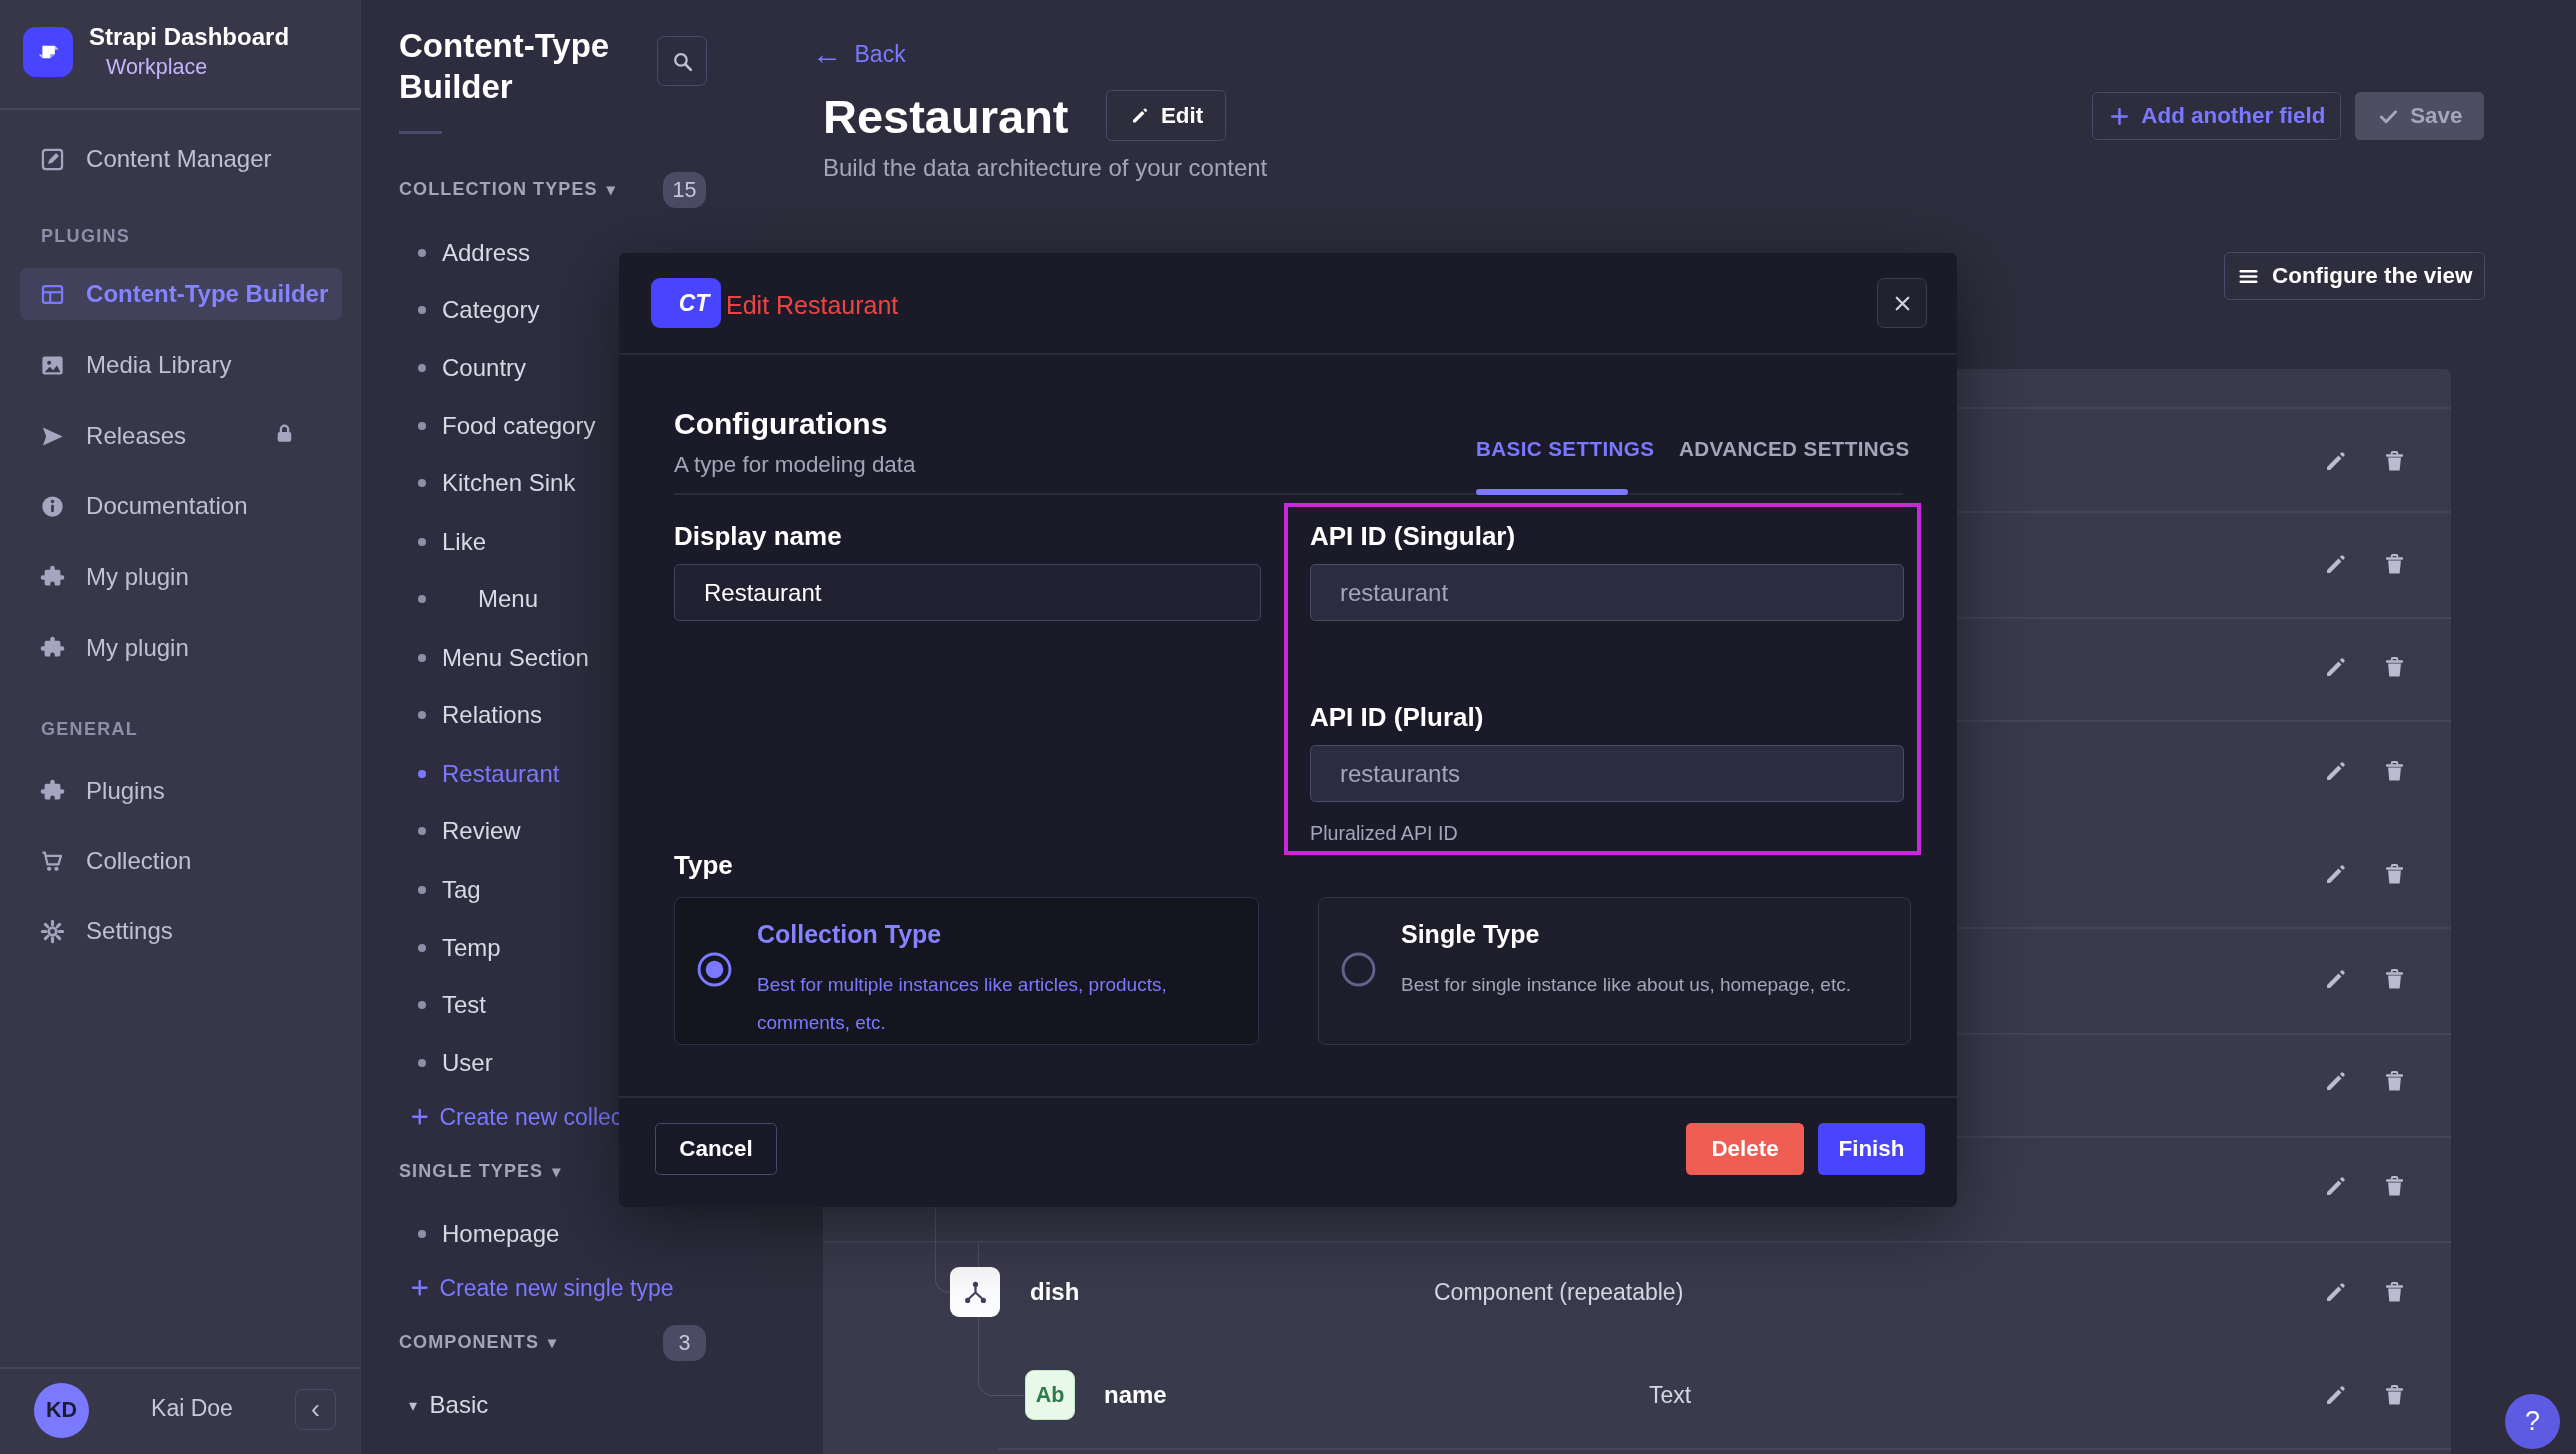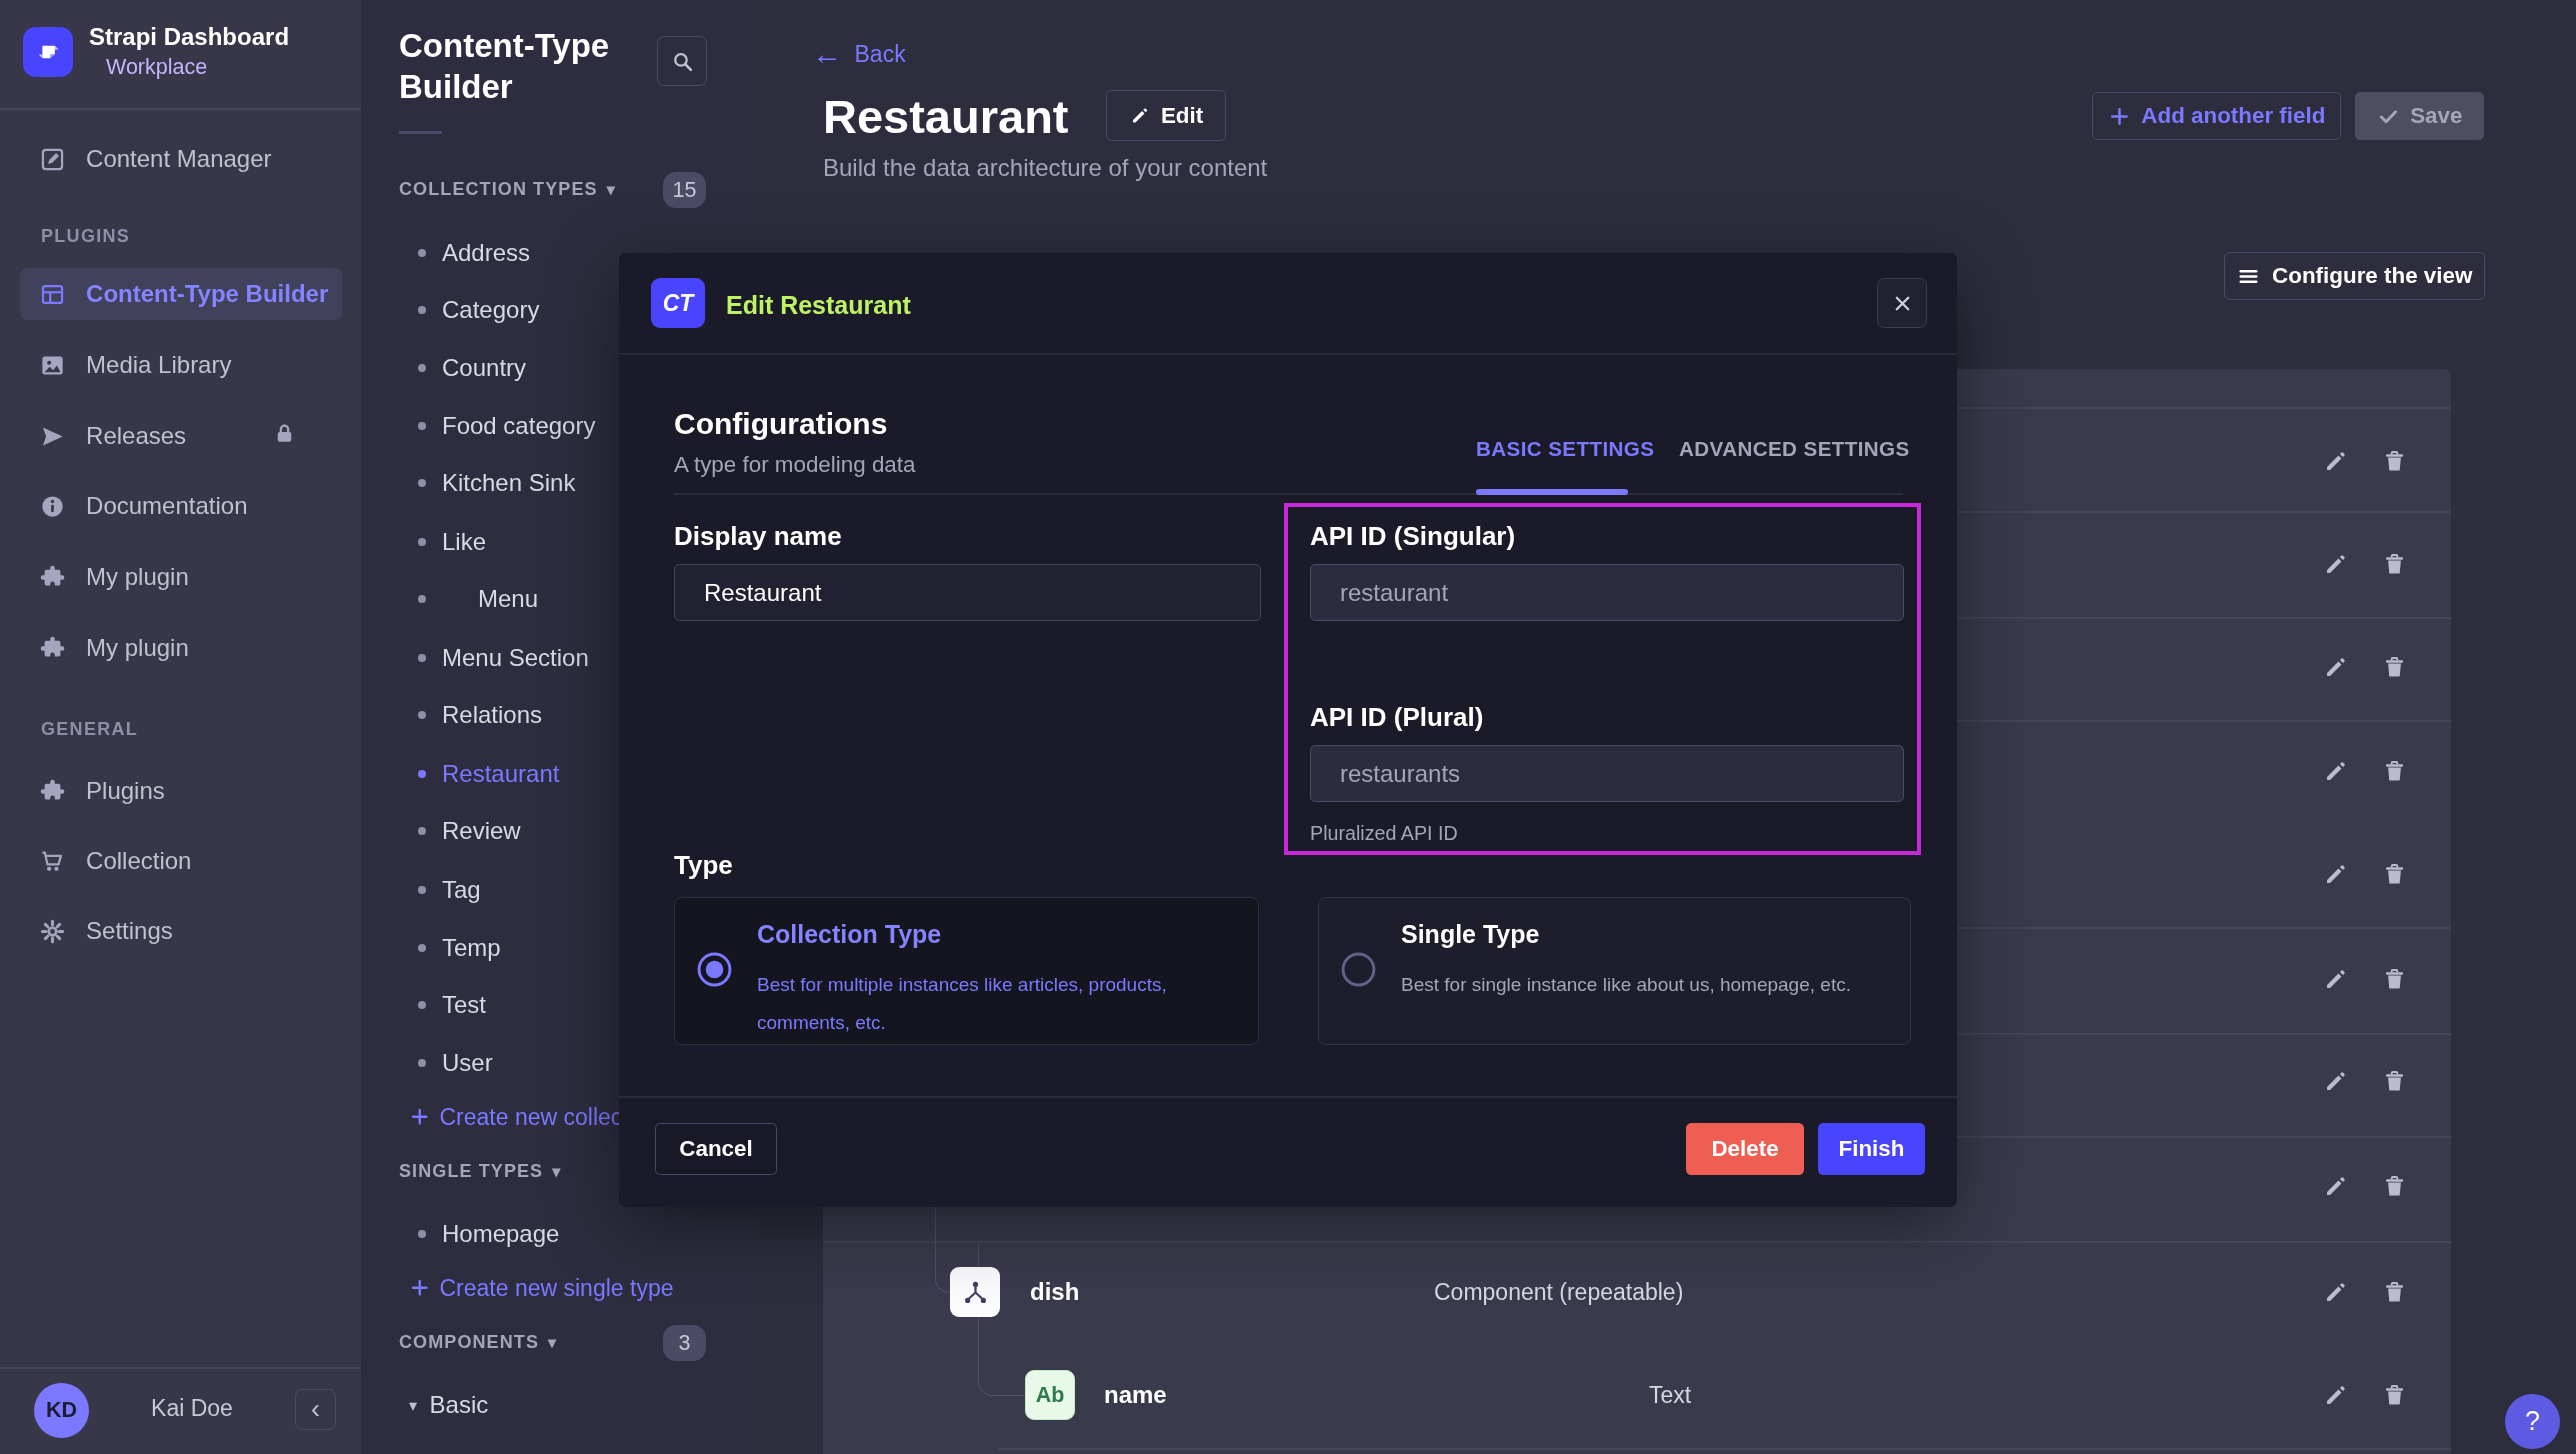--- a/index.html
+++ b/index.html
@@ -58,22 +58,22 @@
   .dish-icon{background:#fcfcfe;color:#3f3f63;}
   .ab-icon{background:#e9f9e9;border:1.8px solid #c2e9c2;color:#2f7a4a;font-size:21.5px;font-weight:bold;}
   .field-name{position:absolute;font-size:24px;font-weight:bold;color:#ffffff;}
   .field-type{position:absolute;font-size:23px;color:#d8d8e2;}
   .tree-line{position:absolute;border-left:1.8px solid #50506a;border-bottom:1.8px solid #50506a;border-bottom-left-radius:14.3px;}
 
   .help-btn{position:absolute;left:2505px;top:1394px;width:55px;height:55px;border-radius:50%;background:#5d5be2;color:#ffffff;font-size:27px;display:flex;align-items:center;justify-content:center;cursor:pointer;}
 
   
   #modal{position:absolute;left:619px;top:253px;width:1338px;height:954px;background:#1a1a28;border-radius:7.2px;box-shadow:0 18px 72px rgba(0,0,0,0.45);z-index:50;}
-  .ct-badge{position:absolute;left:32px;top:25px;width:54px;height:50px;border-radius:9px;background:#4945ff;color:#ffffff;font-size:23px;font-weight:bold;font-style:italic;display:flex;align-items:center;justify-content:center;}
-  .modal-title{position:absolute;left:107px;top:38px;font-size:25px;font-weight:bold;color:#bef264;}
+  .ct-badge{position:absolute;left:32px;top:25px;width:54px;height:50px;border-radius:9px;background:#4945ff;color:#ffffff;font-size:23px;font-weight:bold;font-style:italic;display:flex;align-items:center;justify-content:center;padding-left:16px;}
+  .modal-title{position:absolute;left:107px;top:38px;font-size:25px;font-weight:normal;color:#ef4444;}
   .modal-close{position:absolute;left:1258px;top:25px;width:50px;height:50px;border-radius:7.2px;background:#212130;border:1.8px solid #3c3c52;box-sizing:border-box;display:flex;align-items:center;justify-content:center;color:#d0d0dc;cursor:pointer;}
   .modal-hdiv{position:absolute;left:0;width:1338px;height:1.8px;background:#2b2b3d;}
   .modal-heading{position:absolute;left:55px;top:154px;font-size:30px;font-weight:bold;color:#ffffff;}
   .modal-subheading{position:absolute;left:55px;top:199px;font-size:22.4px;color:#a5a5ba;}
   .tab{position:absolute;top:184px;font-size:20.6px;font-weight:bold;letter-spacing:0.4px;cursor:pointer;}
   .tab.active{color:#7b79ff;}
   .tab.inactive{color:#a5a5ba;}
   .tabs-div{position:absolute;left:55px;top:240px;width:1229px;height:1.8px;background:#2b2b3d;}
   .tab-bar{position:absolute;left:857px;top:236px;width:152px;height:6.3px;border-radius:3.6px;background:#7b79ff;}
   .hl-box{position:absolute;left:665px;top:250px;width:637px;height:352px;border:4.5px solid #c62ad8;box-sizing:border-box;}

